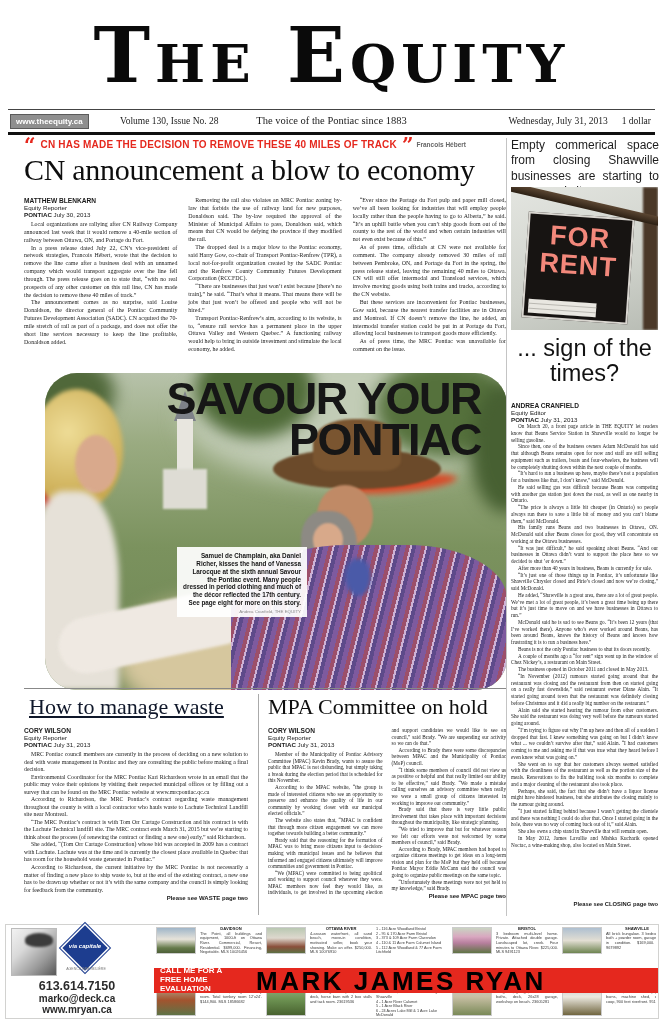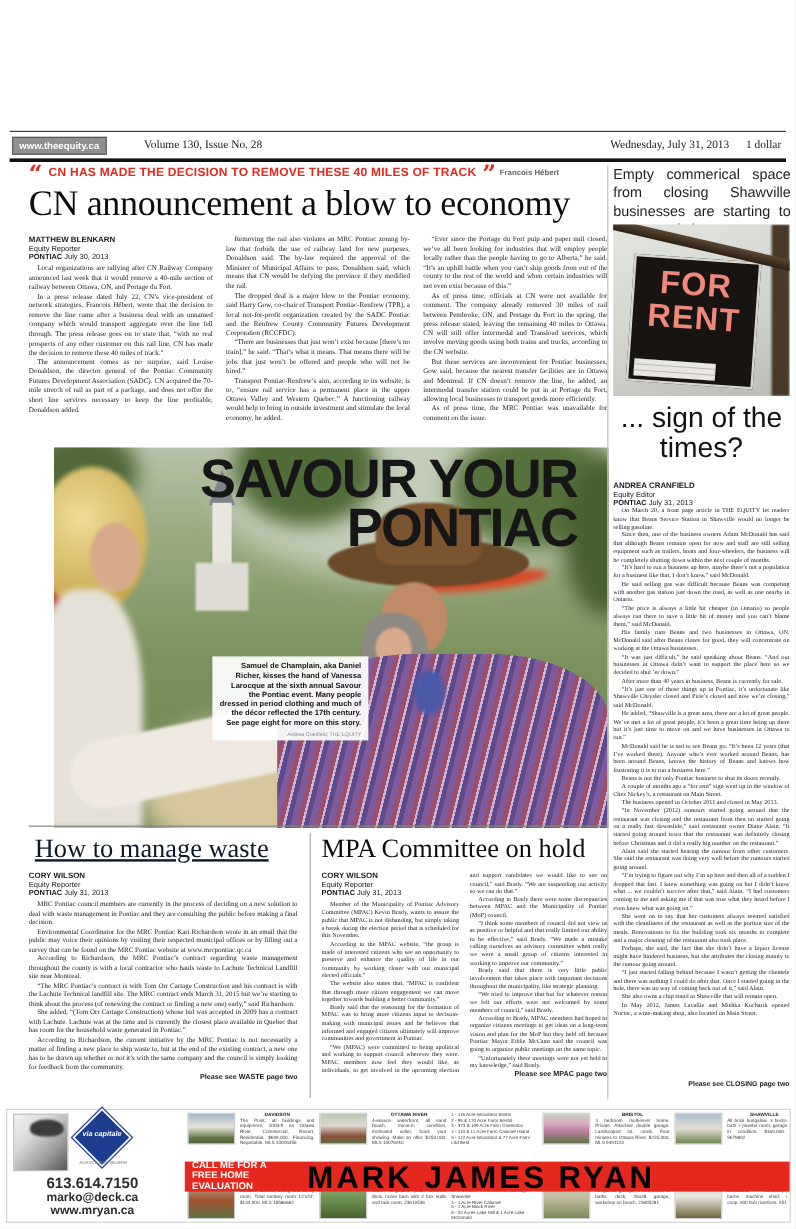--- a/index.html
+++ b/index.html
@@ -28,21 +28,21 @@
     column-count:3;column-gap:11px;font:5.9px/1.33 "Liberation Serif",serif;text-align:justify;}
   .byl{margin-bottom:3px;}
   .byline-name{font:bold 6.6px "Liberation Sans",sans-serif;}
   .byline-role{font:6.2px "Liberation Sans",sans-serif;}
   .dateline{font:6.2px "Liberation Sans",sans-serif;}
   .dateline b{font-weight:bold;}
   p{margin:0;text-indent:7px;}
   .cont{font:bold 6px "Liberation Sans",sans-serif;text-align:right;text-indent:0;margin-top:1px;}
   
   .photo{position:absolute;left:45px;top:373px;width:462px;height:317px;overflow:hidden;
-    background:linear-gradient(180deg,#b7c2aa 0%,#9aab81 22%,#7b925e 55%,#6d8553 100%);}
+    background:linear-gradient(180deg,#b7c2aa 0%,#9aab81 22%,#7b925e 55%,#6d8553 100%);border-radius:32px;}
   .blob{position:absolute;border-radius:50%;}
   .steeple-spire{position:absolute;left:129px;top:18px;width:0;height:0;
     border-left:11px solid transparent;border-right:11px solid transparent;border-bottom:30px solid #7e8289;}
   .steeple-tower{position:absolute;left:132px;top:46px;width:16px;height:52px;background:#e8e6df;filter:blur(.4px);}
   .church-body{position:absolute;left:118px;top:96px;width:44px;height:40px;background:#dedcd4;filter:blur(1px);}
   .photo-title{position:absolute;top:5px;right:26px;text-align:right;z-index:4;
     font:900 45px/0.92 "Liberation Sans",sans-serif;color:#161616;letter-spacing:-1.5px;}
   .photo-caption{position:absolute;left:132px;top:174px;width:118px;z-index:5;
     background:rgba(255,255,255,.93);padding:5px 6px 3px;
     font:bold 6.3px/1.25 "Liberation Sans",sans-serif;color:#141414;text-align:right;}
@@ -111,23 +111,25 @@
   .llist div{margin:0;}
   .banner{position:absolute;left:0;top:31px;right:0;height:25px;background:#e5281e;display:flex;align-items:center;z-index:4;margin-top:12px;}
   .banner-call{font:bold 8px/1.1 "Liberation Sans",sans-serif;color:#fff;margin-left:6px;width:96px;flex:none;}
   .banner-name{font:900 26px/1 "Liberation Sans",sans-serif;color:#000000;letter-spacing:2.5px;white-space:nowrap;}
 </style>
 </head>
 <body>
 
 <div id="page">
 
+  <div class="mast-title">The Equity</div>
   <div class="info-row">
     <span class="site-badge">www.theequity.ca</span>
     <span class="volume">Volume 130, Issue No. 28</span>
+    <span class="tagline">The voice of the Pontiac since 1883</span>
     <span class="date-price"><span>Wednesday, July 31, 2013</span><span>1 dollar</span></span>
   </div>
 
   <div class="quote-row">
     <span class="qmark">“</span>
     <span class="quote-text">CN HAS MADE THE DECISION TO REMOVE THESE 40 MILES OF TRACK</span>
     <span class="qmark">”</span>
     <span class="quote-attr">Francois Hébert</span>
   </div>
 

